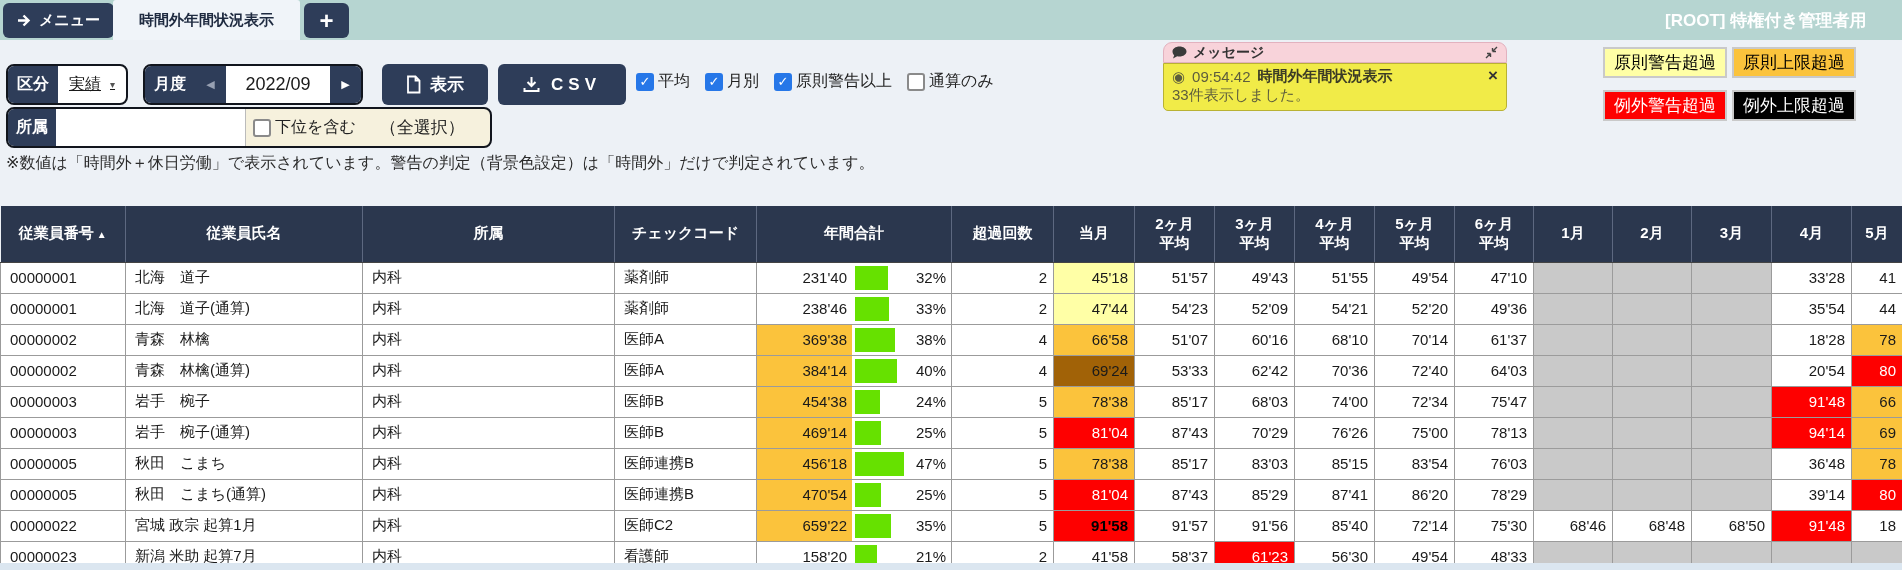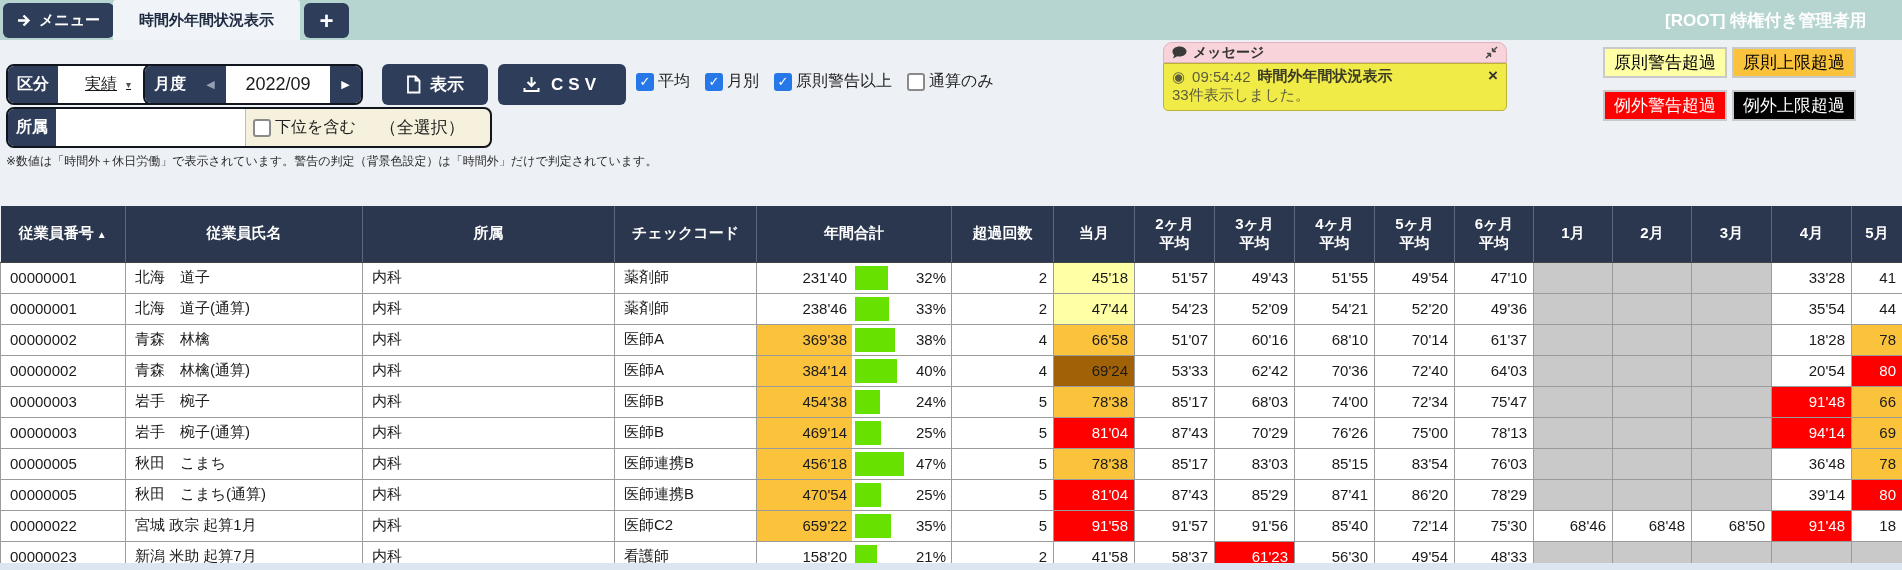--- a/index.html
+++ b/index.html
@@ -23,21 +23,21 @@
     display:flex; align-items:center; justify-content:center; cursor:pointer; }
   .user-label { position:absolute; left:1665px; top:9px; color:#fff; font-weight:bold;
     font-size:17px; white-space:nowrap; }
 
   
   .grp { position:absolute; top:64px; height:41px; border:2px solid #11151d; border-radius:8px;
     display:flex; overflow:hidden; background:#fff; }
   .grp-label { background:#2e3d59; color:#fff; font-weight:bold; font-size:16px;
     display:flex; align-items:center; padding:0 9px; }
   .kubun { left:6px; }
-  .kubun-value { display:flex; align-items:center; gap:9px; padding:0 27px; font-size:16px; cursor:pointer;text-decoration:underline; }
+  .kubun-value { display:flex; align-items:center; gap:9px; padding:0 11px; font-size:16px; cursor:pointer;text-decoration:underline; }
   .caret { font-size:10px; color:#555; }
   .getsudo { left:143px; }
   .month-arrow { width:31px; background:#2e3d59; color:#fff; border:none; font-size:11px;
     display:flex; align-items:center; justify-content:center; cursor:pointer; }
   .month-arrow.dim { color:#97a0b2; }
   .month-value { width:104px; display:flex; align-items:center; justify-content:center;
     font-size:18px; background:#fff; }
   .tool-btn { position:absolute; top:64px; height:41px; background:#2e3d59; color:#fff;
     border-radius:6px; display:flex; align-items:center; justify-content:center; gap:9px;
     font-weight:bold; font-size:17px; cursor:pointer; }
@@ -74,21 +74,21 @@
   .msg-subject { font-weight:bold; color:#3c3c26; }
   .msg-close { position:absolute; right:8px; top:3px; font-weight:bold; color:#333;
     font-size:17px; line-height:1; cursor:pointer; }
 
   
   .legend { position:absolute; left:1603px; top:47px; display:grid;
     grid-template-columns:auto auto; gap:12px 5px; }
   .legend-badge { border:2px solid #c9c9c9; font-size:17px; padding:2px 9px; text-align:center; }
 
   
-  .note { position:absolute; left:6px; top:153px; font-size:12px; color:#2b2b2b; }
+  .note { position:absolute; left:6px; top:153px; font-size:16px; color:#2b2b2b; }
 
   
   .table-wrap { position:absolute; left:0; top:206px; width:1902px; }
   table { border-collapse:collapse; table-layout:fixed; width:1902px; font-size:15px; }
   th { background:#2b374e; color:#fff; font-weight:bold; height:56px;
     border-right:1px solid #5d6880; border-bottom:1px solid #444; white-space:pre-line;
     text-align:center; vertical-align:middle; padding:0 2px; cursor:pointer; }
   .sort { font-size:10px; margin-left:3px; }
   td { height:30px; border:1px solid #9b9b9b; padding:0 6px; background:#fff; overflow:hidden; }
   td.l { text-align:left; padding-left:9px; }
@@ -487,21 +487,21 @@
           <td class="annual">
             <div class="annual-flex">
               <span class="a-val" style="background: rgb(251, 195, 60);">659'22</span>
               <span class="a-rest">
                 <span class="a-bar" style="width: 36px; background: rgb(102, 225, 0);"></span>
                 <span class="a-pct">35%</span>
               </span>
             </div>
           </td>
           <td class="r">5</td>
-          <td class="r" style="background: rgb(254, 0, 0); color: #ffffff;">91'58</td>
+          <td class="r" style="background: rgb(254, 0, 0); color: #000000; font-weight: bold;">91'58</td>
           <td class="r">91'57</td>
           <td class="r">91'56</td>
           <td class="r">85'40</td>
           <td class="r">72'14</td>
           <td class="r">75'30</td>
           <td class="r">68'46</td>
           <td class="r">68'48</td>
           <td class="r">68'50</td>
           <td class="r" style="background: rgb(254, 0, 0); color: rgb(255, 255, 255);">91'48</td>
           <td class="r">18</td>

